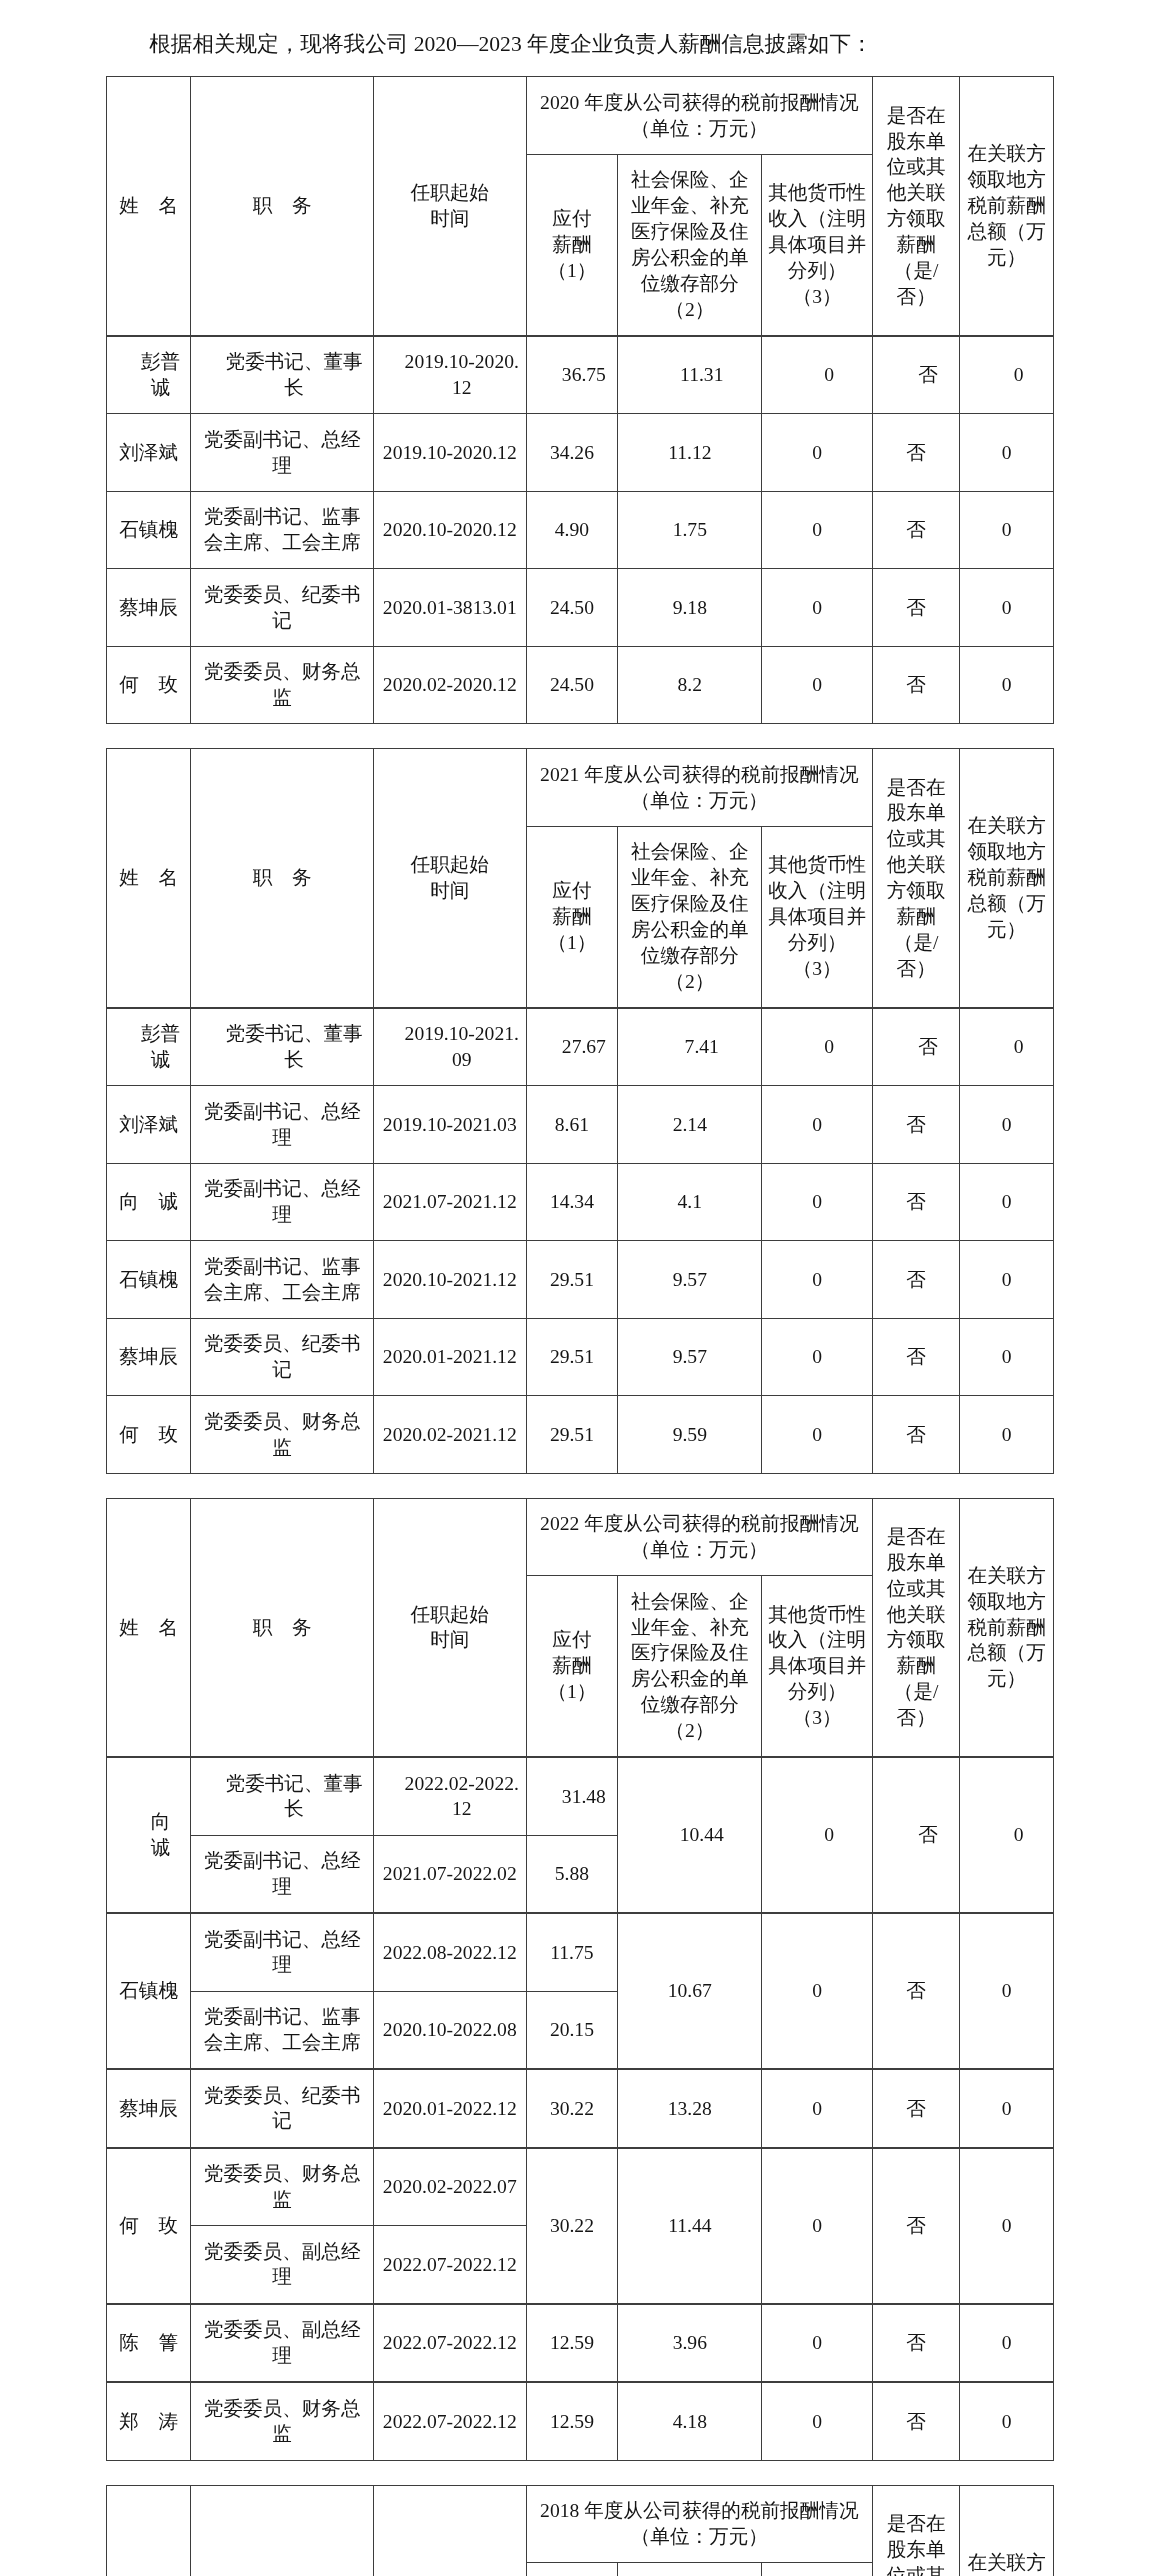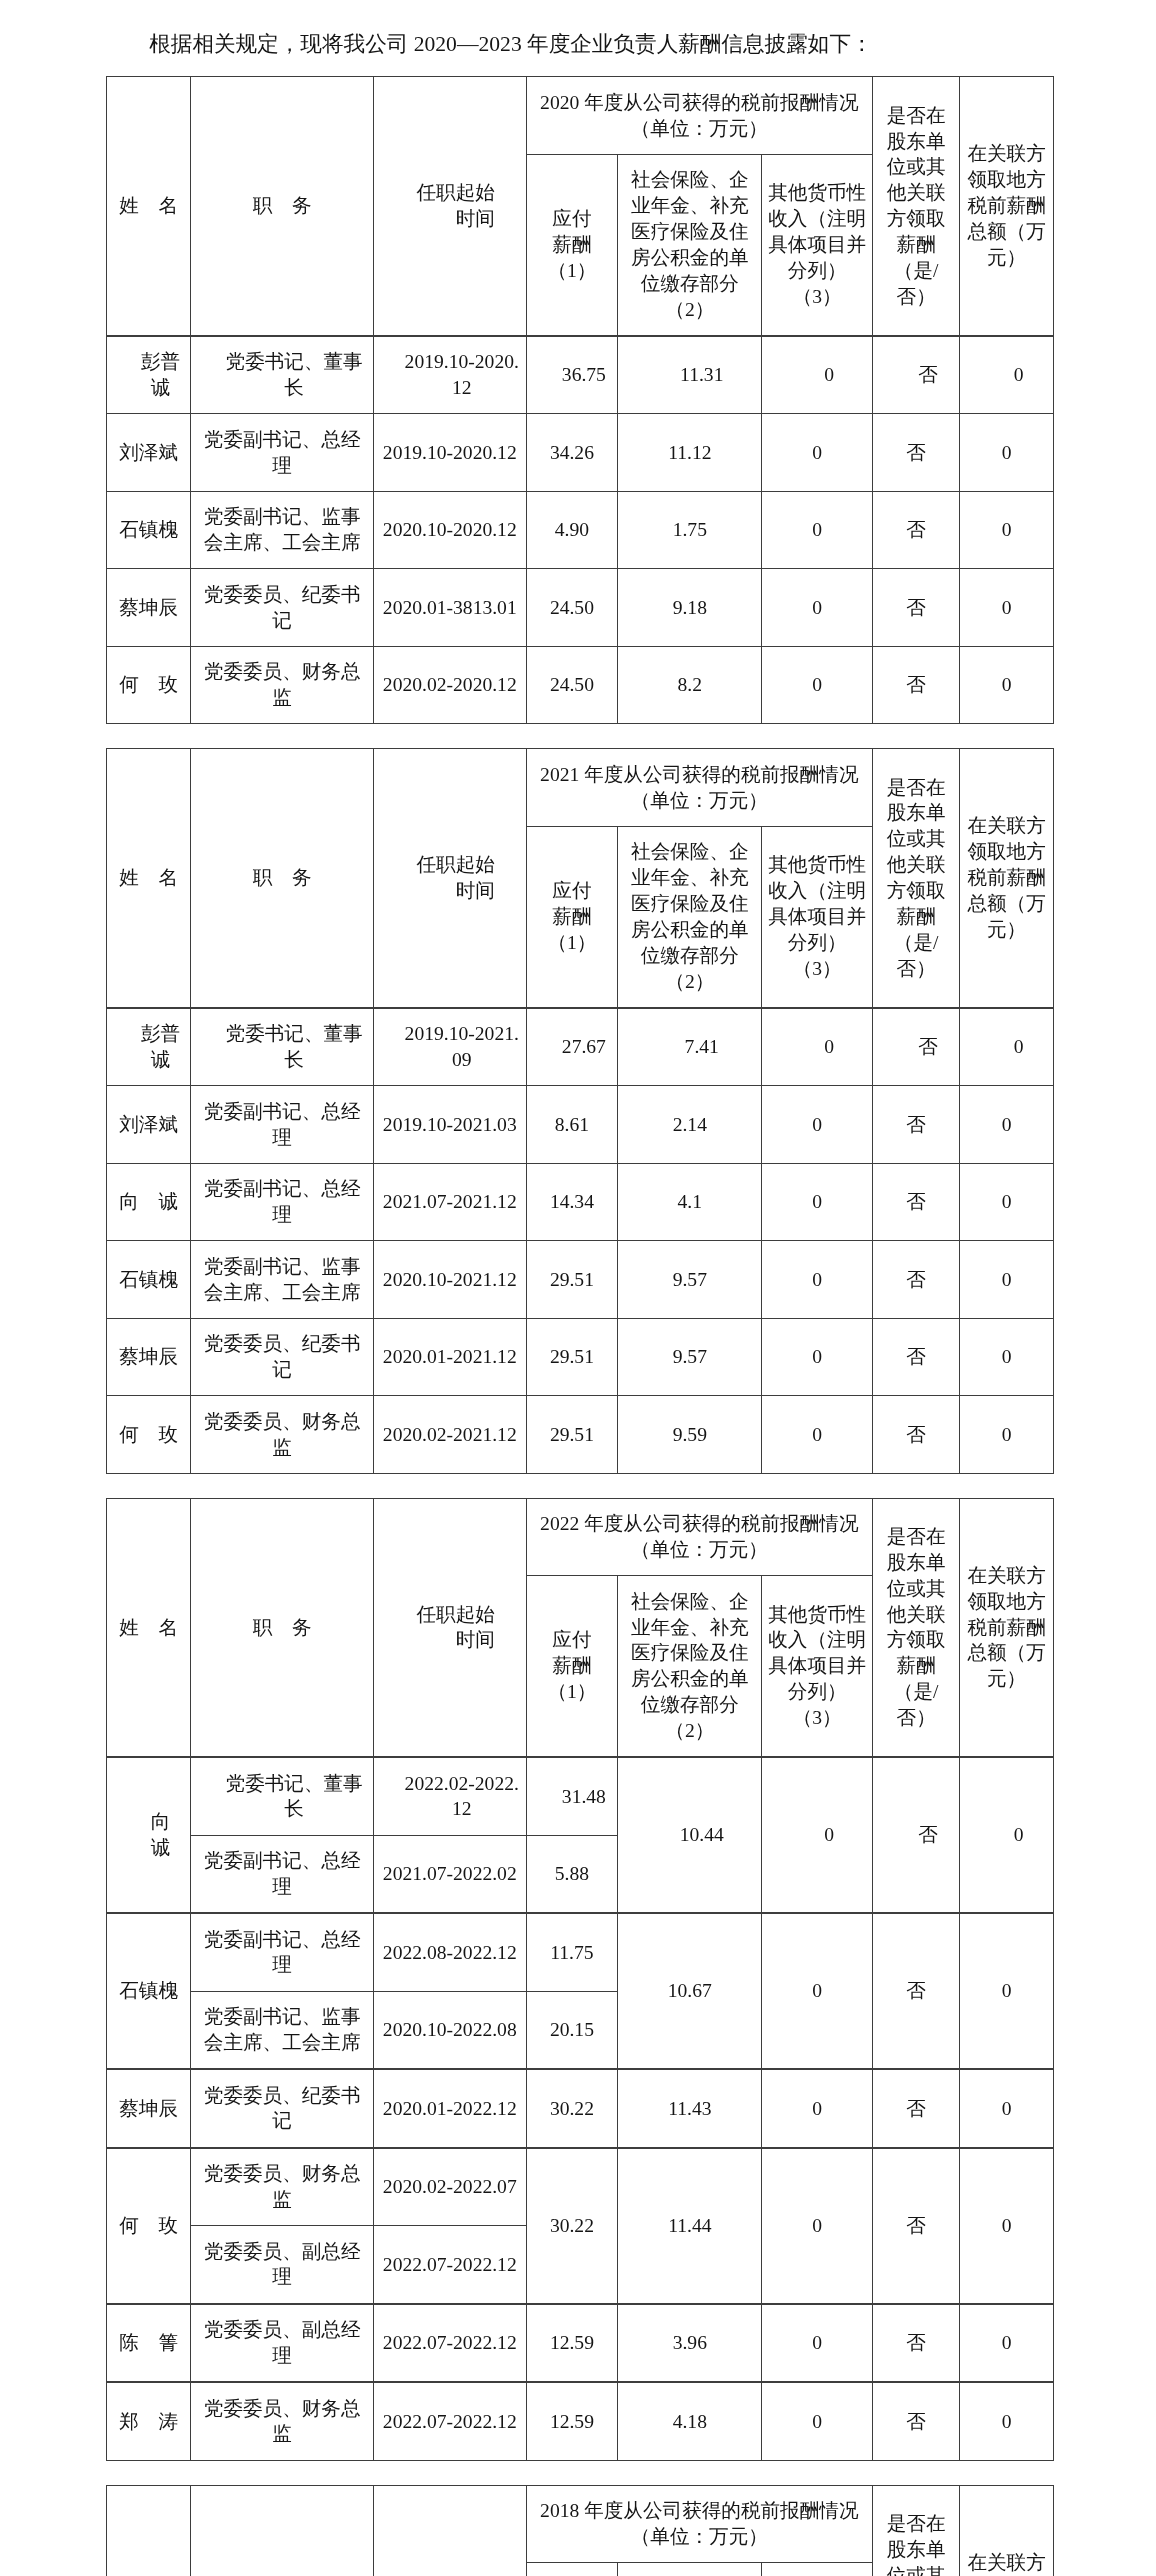--- a/index.html
+++ b/index.html
@@ -7,21 +7,21 @@
   .page{width:1157px;min-height:2770px;box-sizing:border-box;background:#ffffff;
         padding:28px 103px 41px 106px;}
   .intro{font-size:21.6px;line-height:1.5;text-indent:2em;margin:0 0 16px 0;}
   table.salary{width:100%;border-collapse:collapse;table-layout:fixed;
                margin:0 0 24px 0;font-size:19.6px;border:1.5px solid #3d3d3d;}
   .salary th,.salary td{border:1px solid #3d3d3d;text-align:center;vertical-align:middle;
                padding:12.4px 4.1px;line-height:1.32;font-weight:normal;word-break:break-all;}
   .salary tbody tr.r-first>td{border-top:2.1px solid #3d3d3d;padding-left:28px;}
   .salary tbody tr.gsep>td{border-top:2.1px solid #3d3d3d;}
   .pre{white-space:pre-line;font-family:Liberation Serif, serif;}
-  .w4{display:inline-block;max-width:4.6em;text-align:right;}
+  .w4{display:inline-block;max-width:4.6em;}
   .block{display:block;}
 </style>
 </head>
 <body>
 
 <div class="page">
 
   <p class="intro">根据相关规定，现将我公司 2020—2023 年度企业负责人薪酬信息披露如下：</p>
 
   <table class="salary">
@@ -264,21 +264,21 @@
       <tr>
         <td>党委副书记、监事会主席、工会主席</td>
         <td>2020.10-2022.08</td>
         <td>20.15</td>
       </tr>
       <tr class="gsep">
         <td>蔡坤辰</td>
         <td>党委委员、纪委书记</td>
         <td>2020.01-2022.12</td>
         <td>30.22</td>
-        <td>11.43</td>
+        <td>13.28</td>
         <td>0</td>
         <td>否</td>
         <td>0</td>
       </tr>
       <tr class="gsep">
         <td rowspan="2">何　玫</td>
         <td>党委委员、财务总监</td>
         <td>2020.02-2022.07</td>
         <td rowspan="2">30.22</td>
         <td rowspan="2">11.44</td>

